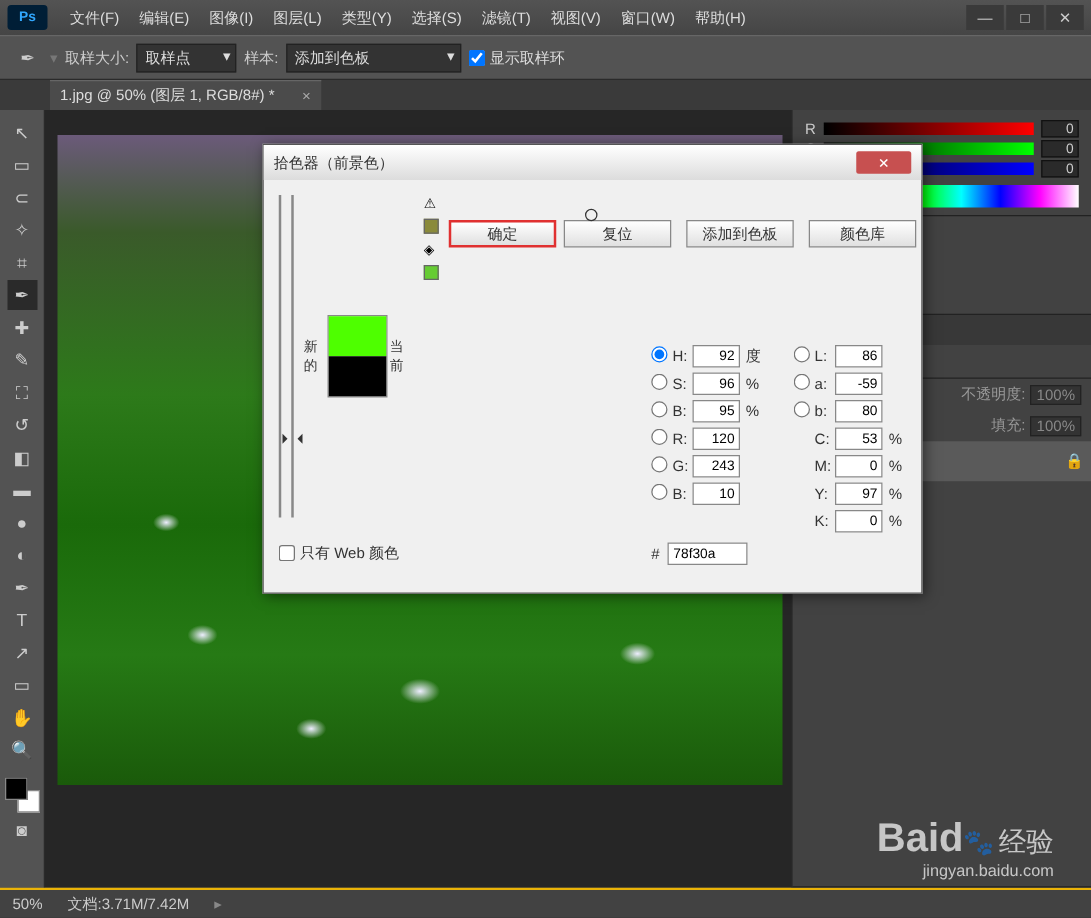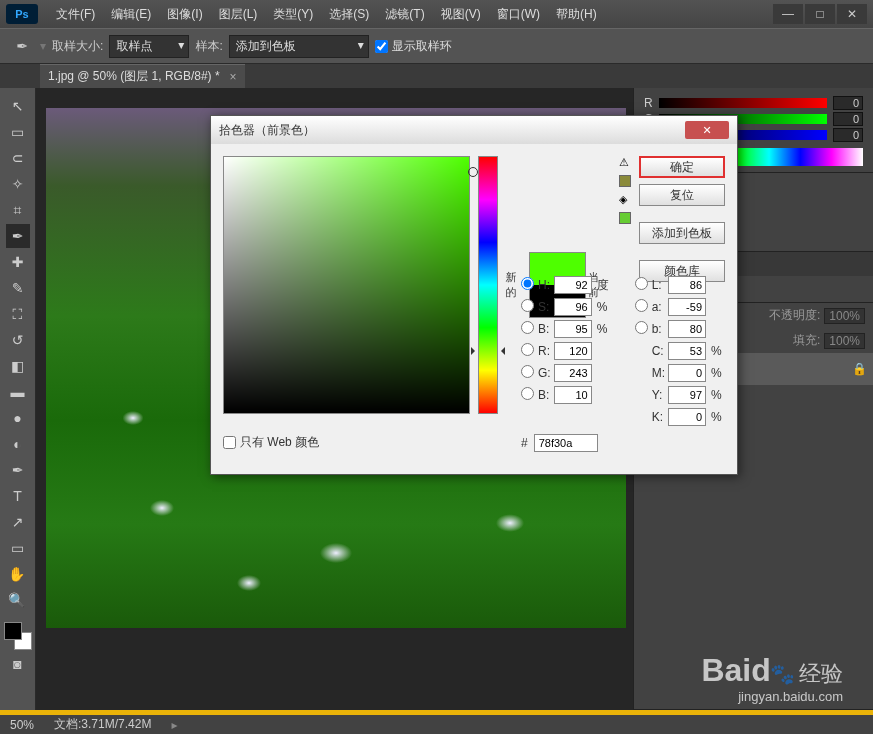--- a/index.html
+++ b/index.html
@@ -14,21 +14,21 @@
 
 
 .optionsbar { height: 36px; background: #535353; border-top: 1px solid #666; border-bottom: 1px solid #2a2a2a; display: flex; align-items: center; padding: 0 10px; color: #ddd; gap: 6px; }
 .opt-label { color: #ccc; }
 .dropdown { background: #333; border: 1px solid #222; color: #ddd; padding: 2px 20px 2px 6px; position: relative; min-width: 80px; }
 .dropdown::after { content: "▾"; position: absolute; right: 4px; }
 .checkbox-row { display: flex; align-items: center; gap: 4px; }
 
 
 .doctab-row { height: 24px; background: #3a3a3a; display: flex; align-items: flex-end; padding-left: 40px; }
-.doctab { background: #4b4b4b; color: #ddd; padding: 3px 8px; border-top: 1px solid #666; display: flex; align-items: center; gap: 10px; }
+.doctab { background: #4b4b4b; color: #ddd; padding: 3px 8px; border-top: 1px solid #666; display: flex; align-items: center; gap: 22px; }
 .doctab .close { color: #aaa; cursor: pointer; }
 
 
 .main { display: flex; height: calc(734px - 28px - 36px - 24px - 24px); }
 .toolbar { width: 36px; background: #535353; border-right: 1px solid #2a2a2a; display: flex; flex-direction: column; align-items: center; padding-top: 6px; gap: 2px; }
 .tool { width: 24px; height: 24px; color: #ccc; display: flex; align-items: center; justify-content: center; cursor: pointer; font-size: 14px; }
 .tool.active { background: #2a2a2a; }
 .swatches { margin-top: 8px; position: relative; width: 28px; height: 28px; }
 .sw-bg { position: absolute; right: 0; bottom: 0; width: 18px; height: 18px; background: #fff; border: 1px solid #888; }
 .sw-fg { position: absolute; left: 0; top: 0; width: 18px; height: 18px; background: #000; border: 1px solid #888; }
@@ -47,39 +47,39 @@
 .slider-row .bar { flex: 1; height: 10px; }
 .slider-row .val { width: 30px; background: #2a2a2a; border: 1px solid #111; text-align: right; padding: 0 3px; font-size: 11px; }
 .color-strip { height: 18px; background: linear-gradient(90deg, #000, red, yellow, lime, cyan, blue, magenta, #fff); margin-top: 6px; }
 .icon-row { display: flex; gap: 8px; padding: 6px; color: #aaa; font-size: 14px; }
 .layer-row { display: flex; align-items: center; gap: 6px; padding: 4px 6px; background: #5a5a5a; }
 .layer-thumb { width: 36px; height: 24px; background: linear-gradient(#3a7a2a, #2a5a1a); border: 1px solid #888; }
 .opacity-row { display: flex; align-items: flex-end; justify-content: flex-end; gap: 4px; padding: 4px 8px; color: #999; font-size: 11px; }
 .pct-box { background: #333; border: 1px solid #222; padding: 0 4px; color: #888; }
 
 
-.statusbar { height: 24px; background: #424242; border-top: 5px solid #eab308; color: #ccc; display: flex; align-items: center; padding: 0 10px; gap: 20px; font-size: 11px; }
+.statusbar { height: 24px; background: #424242; border-top: 2px solid #eab308; color: #ccc; display: flex; align-items: center; padding: 0 10px; gap: 20px; font-size: 11px; }
 
 
 .dialog { position: absolute; left: 210px; top: 115px; width: 528px; height: 360px; background: #f0f0f0; border: 1px solid #555; box-shadow: 2px 2px 10px rgba(0,0,0,0.5); }
 .dlg-title { height: 28px; background: linear-gradient(#fff, #dcdcdc); display: flex; align-items: center; padding: 0 8px; color: #333; }
 .dlg-title .spacer { flex: 1; }
 .dlg-close { width: 44px; height: 18px; background: #c75050; color: #fff; display: flex; align-items: center; justify-content: center; border-radius: 2px; cursor: pointer; font-size: 11px; }
 .dlg-body { padding: 12px; display: flex; gap: 8px; }
 .sv-box { width: 258px; height: 258px; position: relative; background: linear-gradient(to top, #000, transparent), linear-gradient(to right, #fff, #4eff00); border: 1px solid #888; }
 .sv-cursor { position: absolute; width: 10px; height: 10px; border: 1px solid #333; border-radius: 50%; left: 244px; top: 10px; }
 .hue-strip { width: 20px; height: 258px; background: linear-gradient(to bottom, red, magenta, blue, cyan, lime, yellow, red); border: 1px solid #888; position: relative; }
 .hue-arrow-l { position: absolute; left: -8px; top: 190px; border: 4px solid transparent; border-left-color: #333; }
 .hue-arrow-r { position: absolute; right: -8px; top: 190px; border: 4px solid transparent; border-right-color: #333; }
 .preview-col { display: flex; flex-direction: row; align-items: center; gap: 2px; }
 .preview-label { font-size: 11px; color: #333; }
 .preview-box { width: 60px; height: 66px; border: 1px solid #888; display: flex; flex-direction: column; }
 .preview-new { flex: 1; background: #4eff00; }
 .preview-old { flex: 1; background: #000; }
-.btn-col { display: flex; flex-direction: column; gap: 6px; }
+.btn-col { display: flex; flex-direction: row; gap: 6px; margin-top: 20px; }
 .dlg-btn { width: 86px; height: 22px; background: linear-gradient(#fff, #e0e0e0); border: 1px solid #888; color: #333; cursor: pointer; }
 .dlg-btn.ok { border: 2px solid #e03030; }
 .values-grid { position: absolute; left: 310px; top: 160px; display: grid; grid-template-columns: auto auto 40px 14px 18px auto auto 40px 14px; gap: 4px 3px; align-items: center; font-size: 11px; color: #333; }
 .values-grid input[type=text] { width: 38px; height: 18px; border: 1px solid #888; text-align: right; padding: 0 3px; font-size: 11px; }
 .values-grid .radio-cell { width: 14px; }
 .hex-row { position: absolute; left: 310px; top: 318px; display: flex; align-items: center; gap: 6px; font-size: 11px; color: #333; }
 .hex-row input { width: 64px; height: 18px; border: 1px solid #888; padding: 0 4px; font-size: 11px; }
 .webonly { position: absolute; left: 12px; top: 318px; display: flex; align-items: center; gap: 4px; font-size: 11px; color: #333; }
 
 

